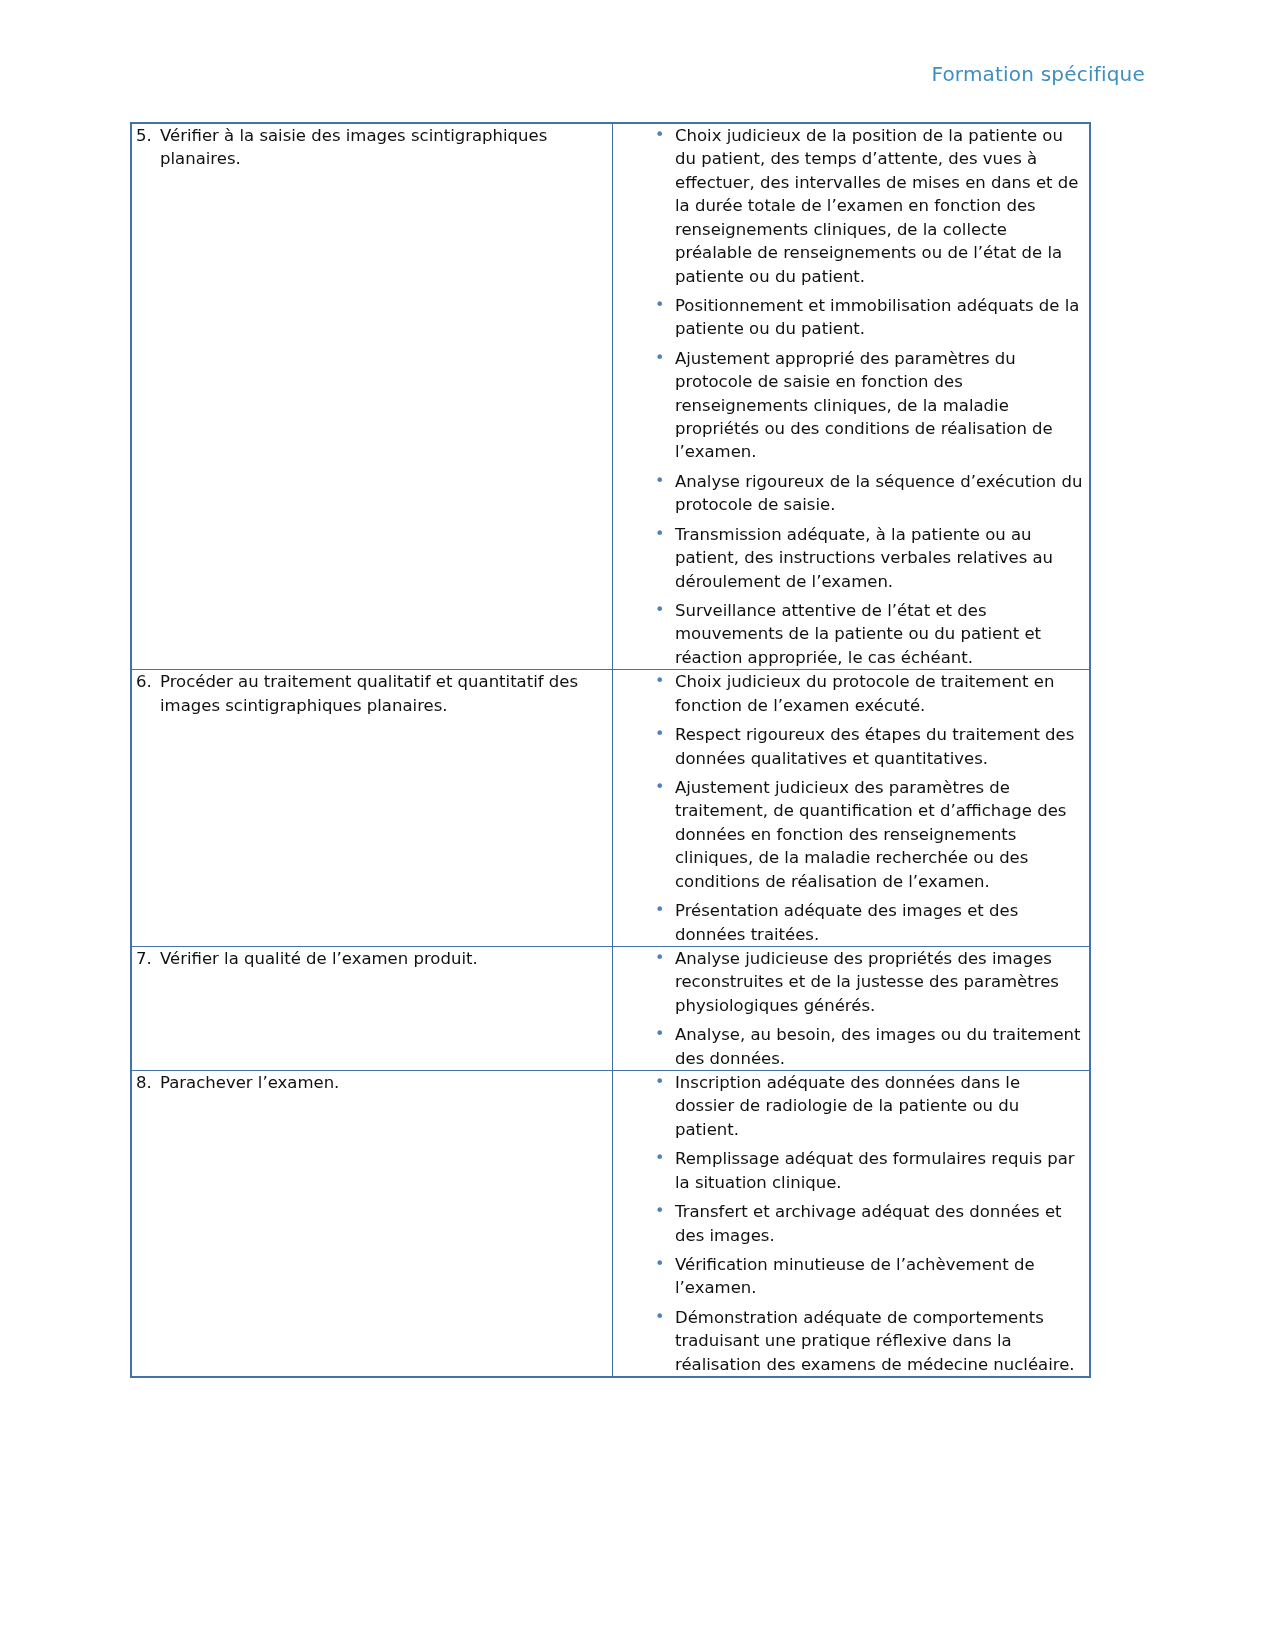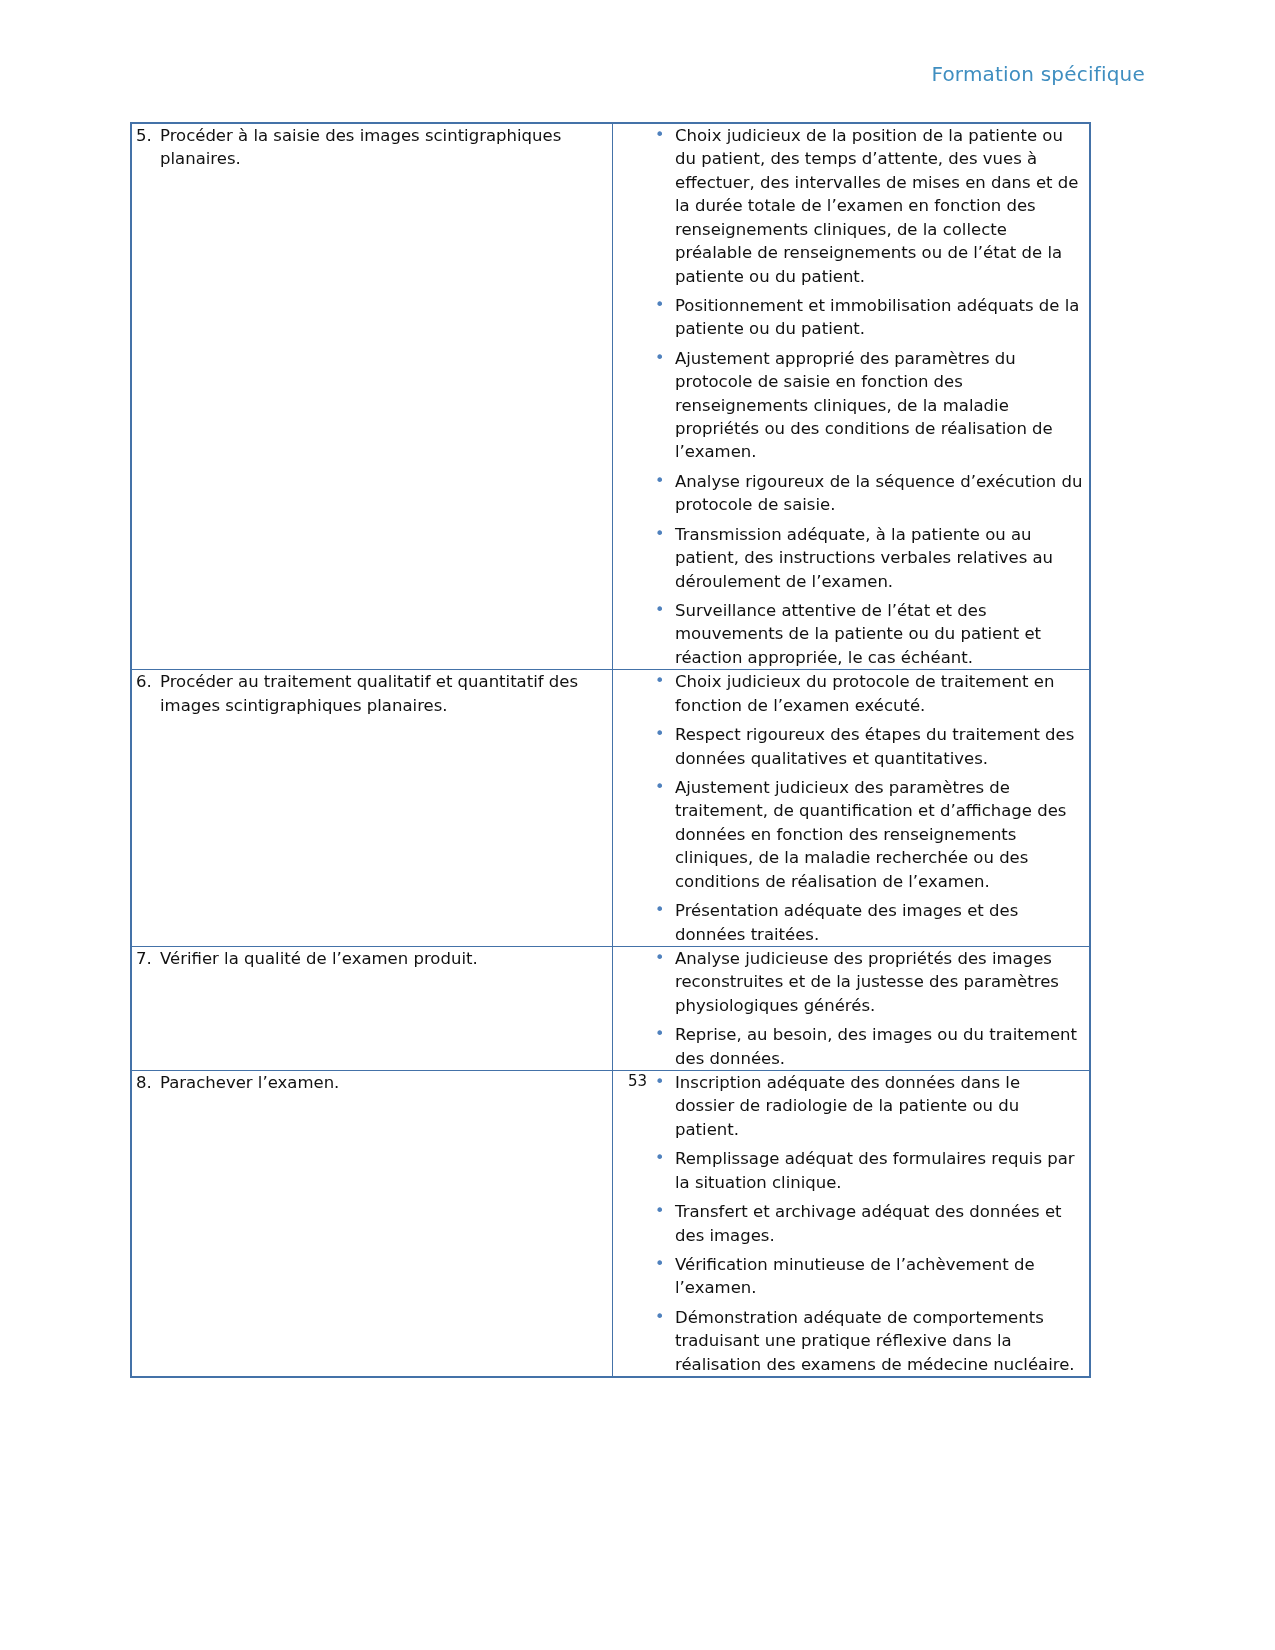--- a/index.html
+++ b/index.html
@@ -112,21 +112,21 @@
 
   <div class="header">Formation spécifique</div>
 
   <div class="table-wrap">
     <table class="competency">
       <tbody>
         <tr>
           <td class="left-col">
             <div class="item-line">
               <span class="item-num">5.</span>
-              <span class="item-text">Procéder à la saisie des images scintigraphiques planaires.</span>
+              <span class="item-text">Vérifier à la saisie des images scintigraphiques planaires.</span>
             </div>
           </td>
           <td class="right-col">
             <ul class="bullets">
               <li><span class="bullet-dot">•</span><span>Choix judicieux de la position de la patiente ou du patient, des temps d’attente, des vues à effectuer, des intervalles de mises en dans et de la durée totale de l’examen en fonction des renseignements cliniques, de la collecte préalable de renseignements ou de l’état de la patiente ou du patient.</span></li>
               <li><span class="bullet-dot">•</span><span>Positionnement et immobilisation adéquats de la patiente ou du patient.</span></li>
               <li><span class="bullet-dot">•</span><span>Ajustement approprié des paramètres du protocole de saisie en fonction des renseignements cliniques, de la maladie propriétés ou des conditions de réalisation de l’examen.</span></li>
               <li><span class="bullet-dot">•</span><span>Analyse rigoureux de la séquence d’exécution du protocole de saisie.</span></li>
               <li><span class="bullet-dot">•</span><span>Transmission adéquate, à la patiente ou au patient, des instructions verbales relatives au déroulement de l’examen.</span></li>
               <li><span class="bullet-dot">•</span><span>Surveillance attentive de l’état et des mouvements de la patiente ou du patient et réaction appropriée, le cas échéant.</span></li>
@@ -154,21 +154,21 @@
         <tr>
           <td class="left-col">
             <div class="item-line">
               <span class="item-num">7.</span>
               <span class="item-text">Vérifier la qualité de l’examen produit.</span>
             </div>
           </td>
           <td class="right-col">
             <ul class="bullets">
               <li><span class="bullet-dot">•</span><span>Analyse judicieuse des propriétés des images reconstruites et de la justesse des paramètres physiologiques générés.</span></li>
-              <li><span class="bullet-dot">•</span><span>Reprise, au besoin, des images ou du traitement des données.</span></li>
+              <li><span class="bullet-dot">•</span><span>Analyse, au besoin, des images ou du traitement des données.</span></li>
             </ul>
           </td>
         </tr>
 
         <tr>
           <td class="left-col">
             <div class="item-line">
               <span class="item-num">8.</span>
               <span class="item-text">Parachever l’examen.</span>
             </div>
@@ -180,15 +180,14 @@
               <li><span class="bullet-dot">•</span><span>Transfert et archivage adéquat des données et des images.</span></li>
               <li><span class="bullet-dot">•</span><span>Vérification minutieuse de l’achèvement de l’examen.</span></li>
               <li><span class="bullet-dot">•</span><span>Démonstration adéquate de comportements traduisant une pratique réflexive dans la réalisation des examens de médecine nucléaire.</span></li>
             </ul>
           </td>
         </tr>
       </tbody>
     </table>
   </div>
 
-  <div class="page-number">53</div>
 
 </div>
 
 </body></html>

